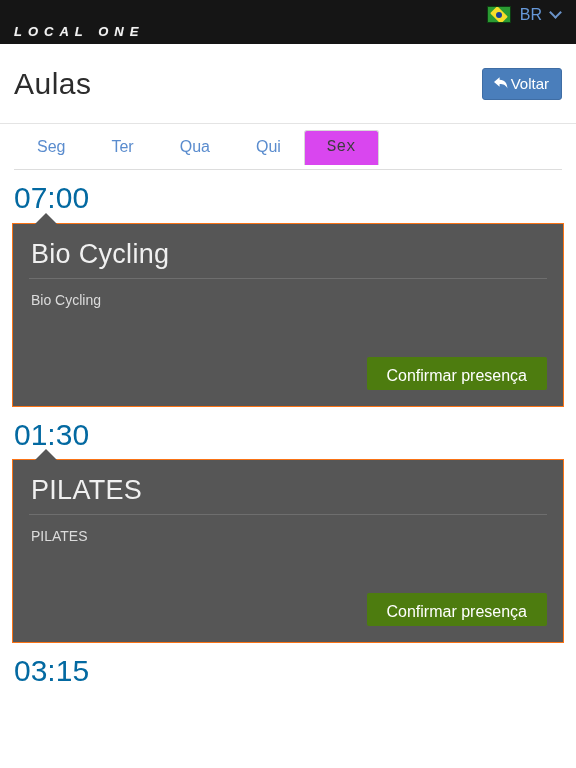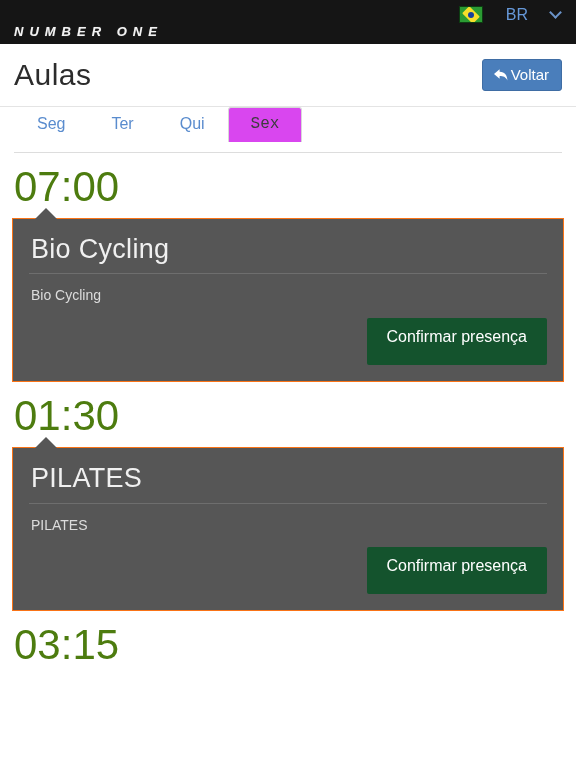--- a/index.html
+++ b/index.html
@@ -31,21 +31,21 @@
     line-height: 1;
     white-space: nowrap;
     text-shadow: 0 0 1px rgba(255,255,255,.35);
   }
   .lang {
     position: absolute;
     top: 6px;
     right: 14px;
     display: flex;
     align-items: center;
-    gap: 23px;
+    gap: 9px;
     cursor: pointer;
   }
   .flag {
     width: 24px;
     height: 17px;
     background: #2b9b33;
     border: 1px solid #0d3d12;
     position: relative;
     display: block;
     overflow: hidden;
@@ -85,21 +85,21 @@
     position: absolute;
     left: 0; top: 1px;
     width: 7px; height: 7px;
     border-right: 2px solid #6b93c9;
     border-bottom: 2px solid #6b93c9;
     transform: rotate(45deg);
   }
 
   
   .titlebar {
-    height: 63px;
+    height: 80px;
     padding: 0 14px;
     display: flex;
     align-items: center;
     justify-content: space-between;
     border-bottom: 1px solid #e4e4e4;
   }
   .page-title {
     font-size: 30px;
     font-weight: 300;
     color: #2c2c2c;
@@ -122,21 +122,21 @@
     margin-left: 40px;
   }
   .icon-reply { display: inline-block; width: 17px; height: 14px; }
 
   
   .tabs {
     position: relative;
     height: 46px;
     padding: 0 14px;
     display: flex;
-    align-items: flex-start;
+    align-items: center;
   }
   .tabs::after {
     content: "";
     position: absolute;
     left: 14px; right: 14px; bottom: 0;
     height: 1px;
     background: #dddddd;
   }
   .tab {
     position: relative;
@@ -160,23 +160,23 @@
     padding-bottom: 10px;
     font-family: Liberation Mono, monospace;
   }
 
   
   .list {
     padding: 0 12px;
   }
   .slot { margin-top: 12px; }
   .slot-time {
-    font-size: 42px;
+    font-size: 30px;
     font-weight: 300;
-    color: #4d7c0f;
+    color: #0369a1;
     line-height: 1.05;
     letter-spacing: 0px;
     padding-left: 2px;
   }
   .card {
     position: relative;
     background: #565656;
     margin-top: 9px;
     padding: 16px 16px 16px 16px;
     border: 1px solid #f97316;
@@ -205,36 +205,37 @@
     color: #dcdcdc;
     padding: 13px 2px 0 2px;
     line-height: 1.2;
   }
   .card-actions {
     display: flex;
     justify-content: flex-end;
     padding-top: 14px;
   }
   .btn-confirm {
-    background: #14532d;
+    background: #4d7c0f;
     color: #ffffff;
     border: none;
     border-radius: 2px;
-    padding: 11px 20px 20px 20px;
+    padding: 11px 20px 6px 20px;
     font-size: 16px;
     line-height: 1;
     cursor: pointer;
     white-space: nowrap;
+    margin-top: 34px;
   }
 </style>
 </head>
 <body>
 
 <div class="topbar">
-  <div class="brand">NUMBER ONE</div>
+  <div class="brand">LOCAL ONE</div>
   <div class="lang">
     <span class="flag"></span>
     <span class="lang-code">BR</span>
     <span class="chev"></span>
   </div>
 </div>
 
 <div class="titlebar">
   <h1 class="page-title">Aulas</h1>
   <button class="btn-back">
@@ -243,20 +244,21 @@
         <path d="M6.6 1.2 L1.0 6.0 L6.6 10.8 L6.6 8.1 C10.2 8.1 12.6 8.9 14.4 12.4 C14.2 7.4 12.0 4.0 6.6 3.8 Z" fill="#ffffff"></path>
       </svg>
     </span>
     <span>Voltar</span>
   </button>
 </div>
 
 <div class="tabs">
   <div class="tab">Seg</div>
   <div class="tab">Ter</div>
+  <div class="tab">Qua</div>
   <div class="tab">Qui</div>
   <div class="tab active">Sex</div>
 </div>
 
 <div class="list">
 
   <div class="slot">
     <div class="slot-time">07:00</div>
     <div class="card">
       <div class="card-title">Bio Cycling</div>

